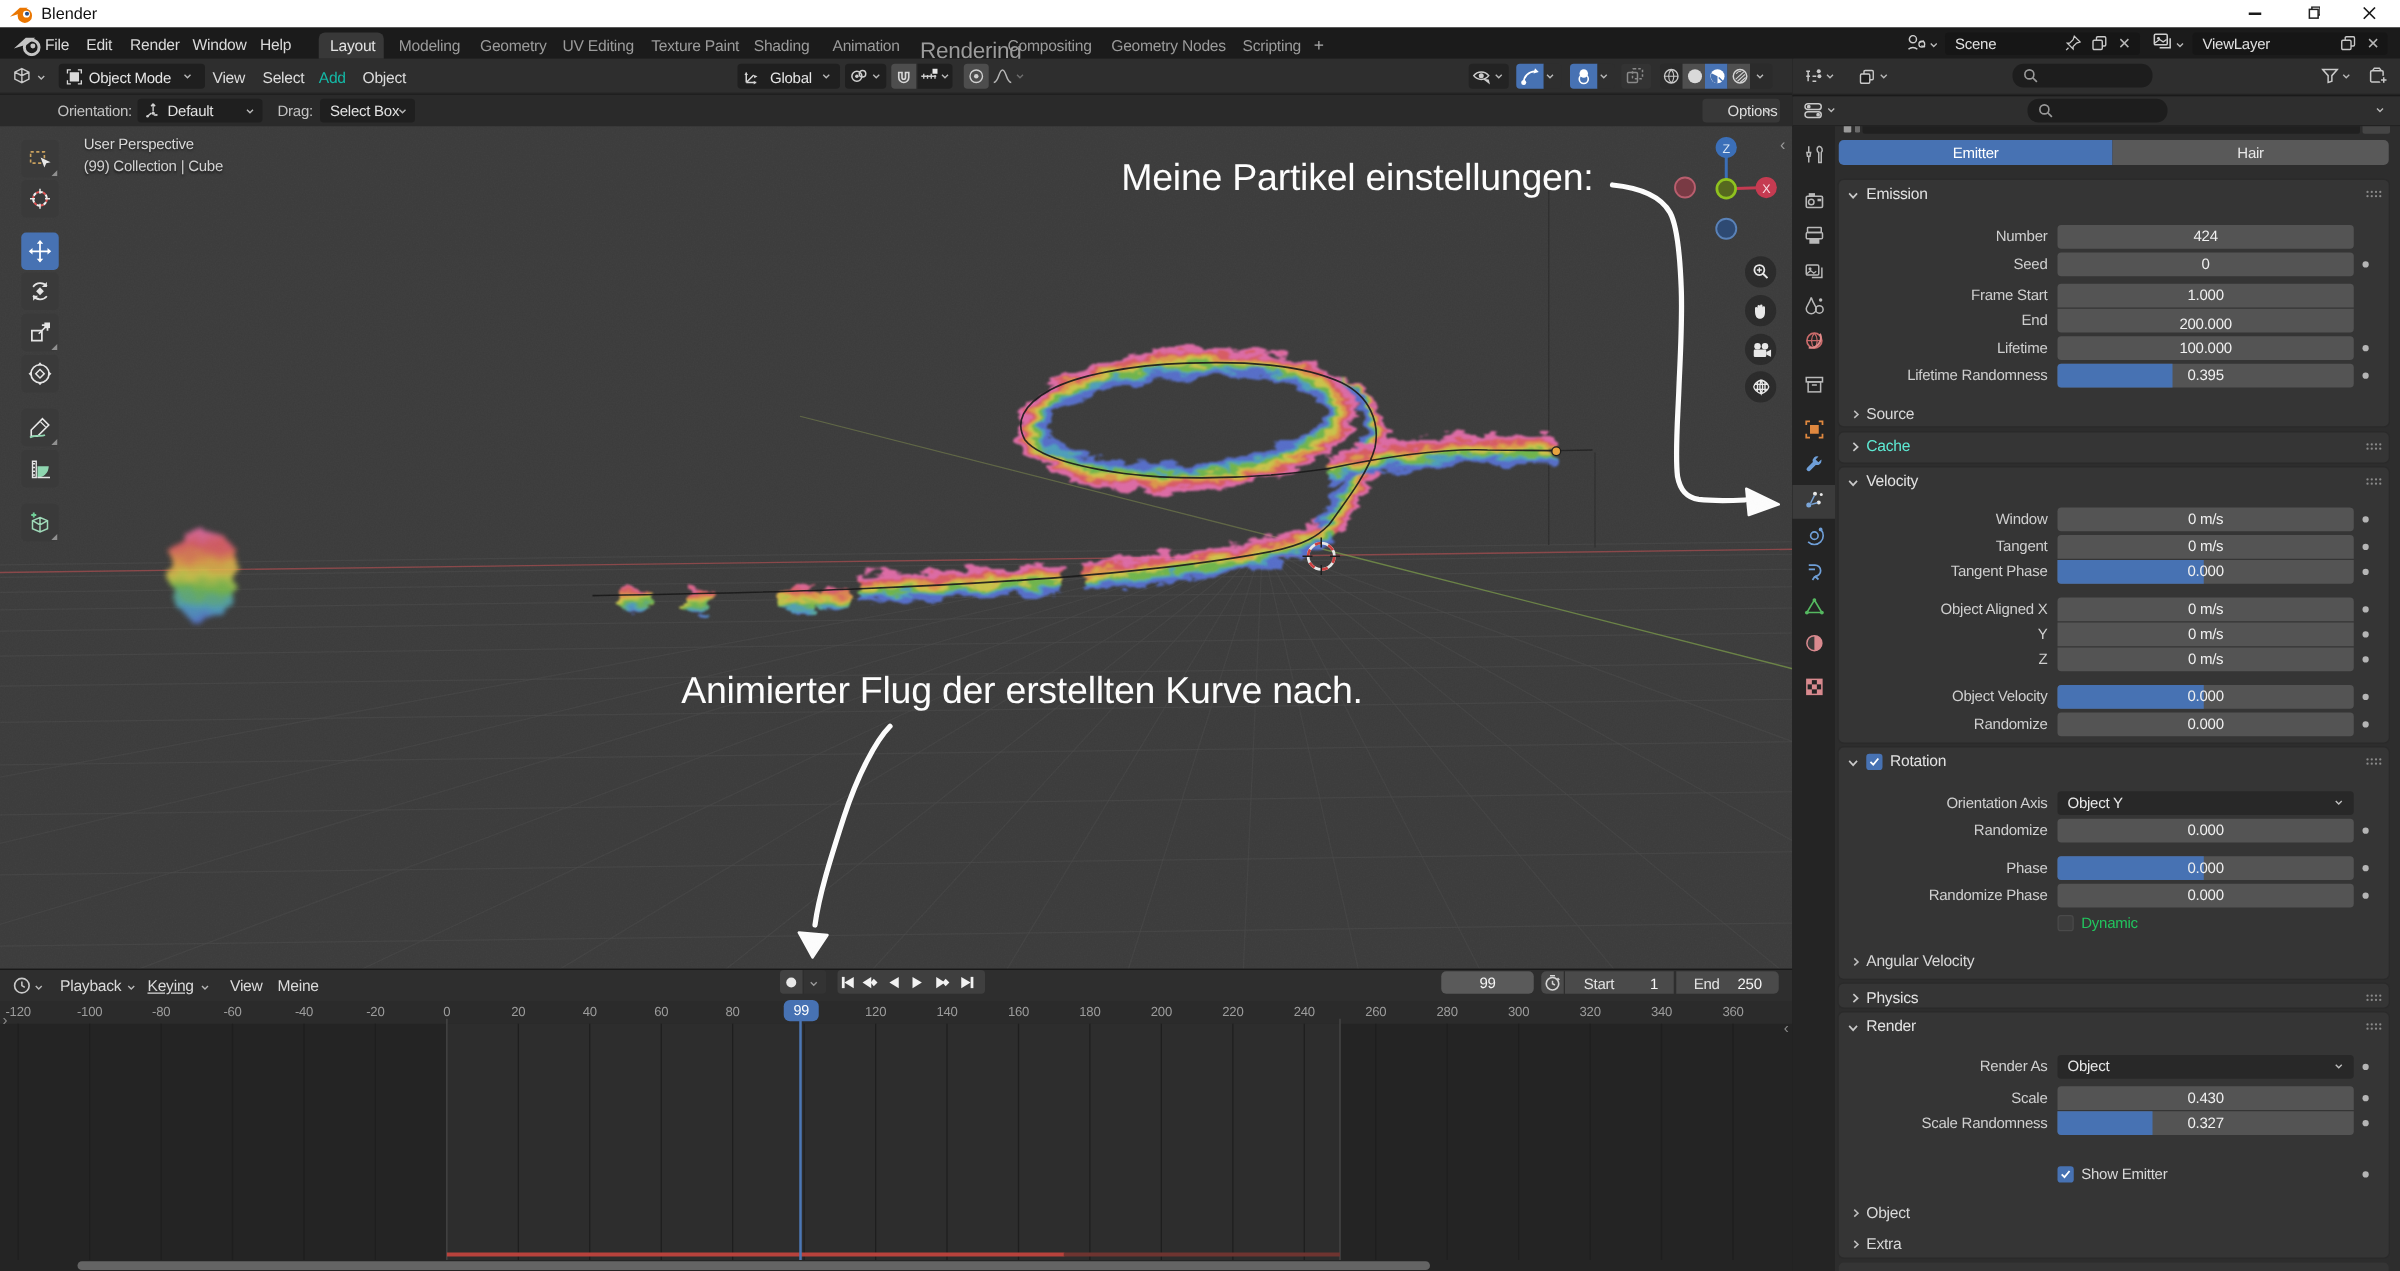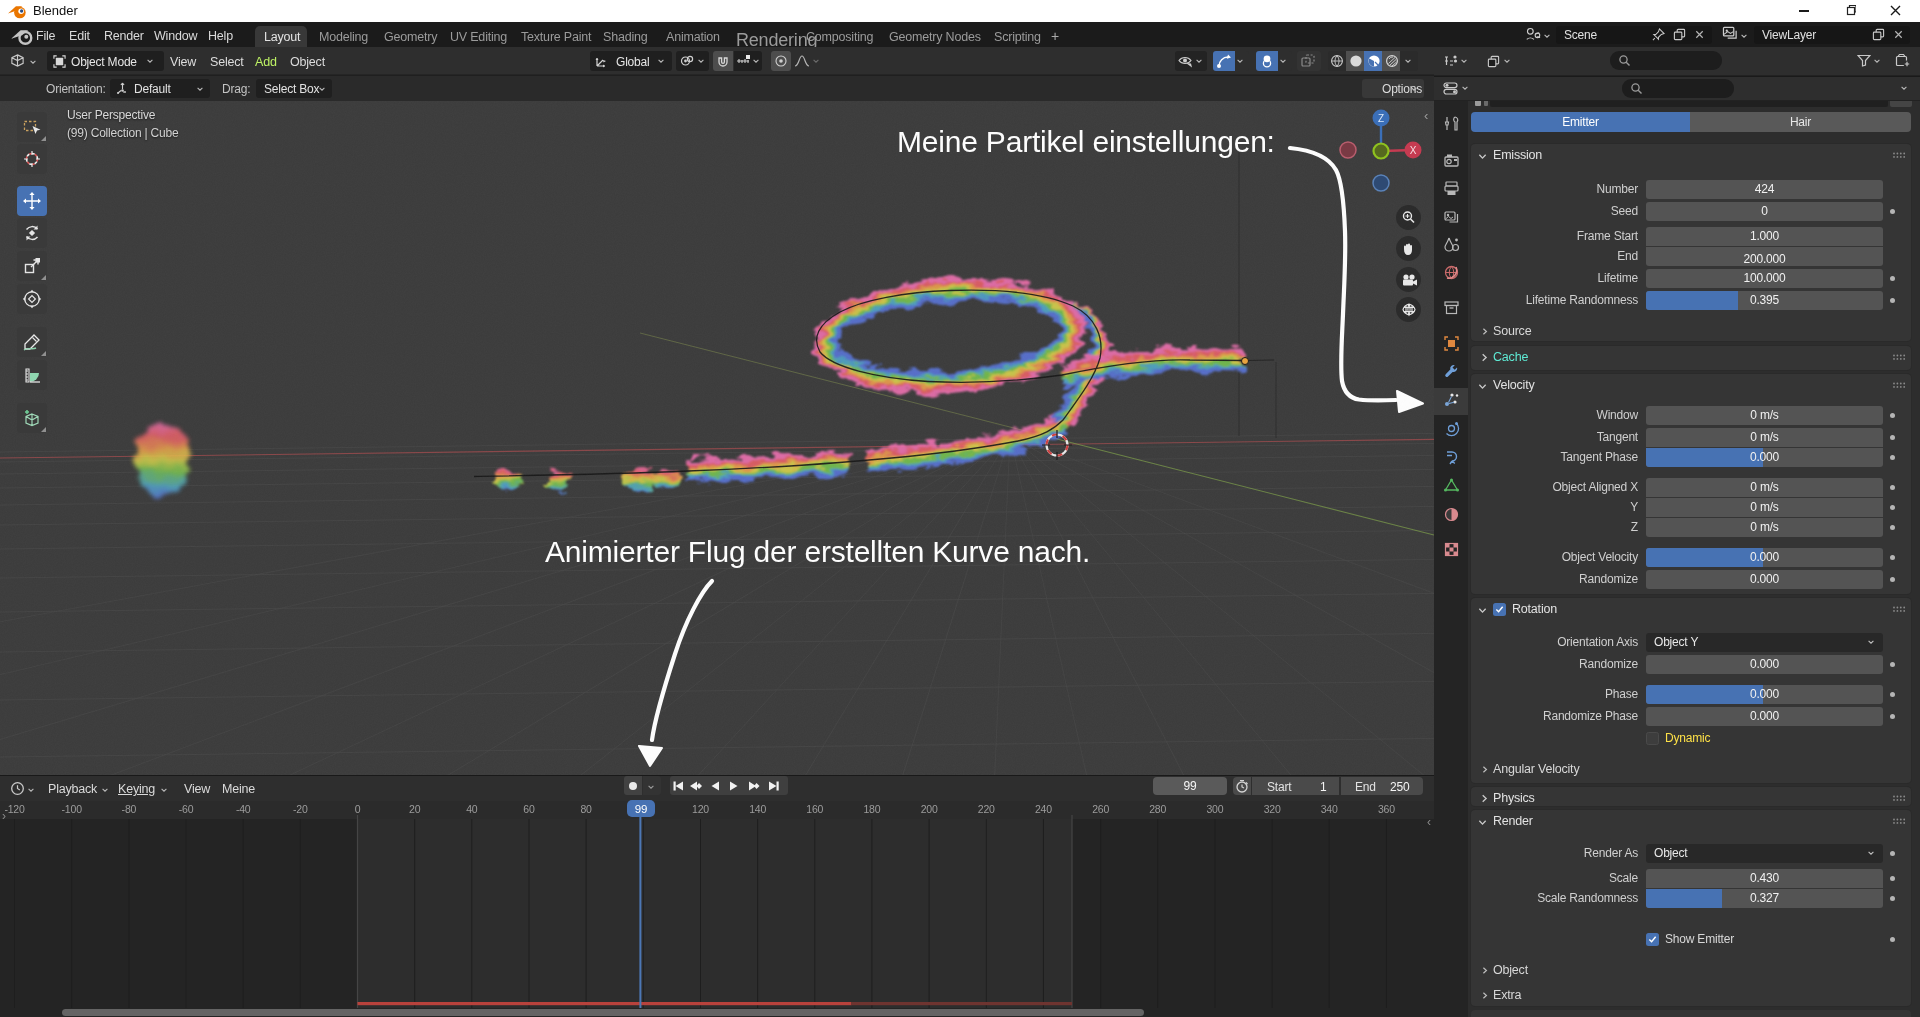--- a/index.html
+++ b/index.html
@@ -97,21 +97,21 @@
     <svg style="position:absolute;left:53px;top:55px" width="13" height="13" viewBox="0 0 14 14">
       <rect x="3" y="3" width="8" height="8" fill="#d9d9d9"></rect>
       <path d="M1 4 V1 H4 M10 1 H13 V4 M13 10 V13 H10 M4 13 H1 V10" stroke="#d9d9d9" fill="none" stroke-width="1.2"></path>
     </svg>
     <div style="position:absolute;left:71px;top:55px;font-size:12px;color:#e6e6e6;white-space:nowrap;">Object Mode</div>
     <svg style="position:absolute;left:146px;top:57px" width="8" height="8" viewBox="0 0 10 10">
       <path d="M2 3.5 L5 6.5 L8 3.5" stroke="#b9b9b9" stroke-width="1.4" fill="none"></path>
     </svg>
     <div style="position:absolute;left:170px;top:55px;font-size:12.5px;color:#dcdcdc;white-space:nowrap;">View</div>
     <div style="position:absolute;left:210px;top:55px;font-size:12.5px;color:#dcdcdc;white-space:nowrap;">Select</div>
-    <div style="position:absolute;left:255px;top:55px;font-size:12.5px;color:#bef264;white-space:nowrap;">Add</div>
+    <div style="position:absolute;left:255px;top:55px;font-size:12.5px;color:#14b8a6;white-space:nowrap;">Add</div>
     <div style="position:absolute;left:290px;top:55px;font-size:12.5px;color:#dcdcdc;white-space:nowrap;">Object</div>
     <div style="left:590px;top:51px;width:82px;height:20px;background:#1f1f1f;border-radius:3px;"></div>
     <svg style="position:absolute;left:595px;top:54px" width="14" height="14" viewBox="0 0 14 14">
       <path d="M2 12 L2 4 M2 12 L10 12 M2 12 L8 6" stroke="#d5d5d5" stroke-width="1.2" fill="none"></path>
       <path d="M2 4 l-1.5 2 h3 Z M10 12 l-2-1.5 v3 Z" fill="#d5d5d5"></path>
       <path d="M8 6 l0.5 2.5 L11 7 Z" fill="#d5d5d5"></path>
     </svg>
     <div style="position:absolute;left:616px;top:55px;font-size:12px;color:#e6e6e6;white-space:nowrap;">Global</div>
     <svg style="position:absolute;left:657px;top:57px" width="8" height="8" viewBox="0 0 10 10">
       <path d="M2 3.5 L5 6.5 L8 3.5" stroke="#b9b9b9" stroke-width="1.4" fill="none"></path>
@@ -862,21 +862,21 @@
     <div class="lbl" style="left:1470px;top:687px;width:168px;">Phase</div>
     <div style="left:1646px;top:684.5px;width:237px;height:19px;background:#545454;border-radius:3px;"></div>
     <div style="left:1646px;top:684.5px;width:117px;height:19px;background:#4772b3;border-radius:3px 0 0 3px;"></div>
     <div style="left:1646px;top:684.5px;width:237px;height:19px;color:#f1f1f1;font-size:12px;display:flex;align-items:center;justify-content:center;">0.000</div>
     <div style="left:1890px;top:691.5px;width:5px;height:5px;border-radius:50%;background:#b5b5b5;"></div>
     <div class="lbl" style="left:1470px;top:709px;width:168px;">Randomize Phase</div>
     <div style="left:1646px;top:706.5px;width:237px;height:19px;background:#545454;border-radius:3px;"></div>
     <div style="left:1646px;top:706.5px;width:237px;height:19px;color:#f1f1f1;font-size:12px;display:flex;align-items:center;justify-content:center;">0.000</div>
     <div style="left:1890px;top:713.5px;width:5px;height:5px;border-radius:50%;background:#b5b5b5;"></div>
     <div style="left:1646px;top:731.5px;width:13px;height:13px;background:#3d3d3d;border:1px solid #4a4a4a;border-radius:2.5px;"></div>
-    <div style="position:absolute;left:1665px;top:731px;font-size:12px;color:#fde047;white-space:nowrap;">Dynamic</div>
+    <div style="position:absolute;left:1665px;top:731px;font-size:12px;color:#22c55e;white-space:nowrap;">Dynamic</div>
     <svg style="position:absolute;left:1481px;top:765px" width="8" height="9" viewBox="0 0 10 10">
       <path d="M3 1.5 L6.8 5 L3 8.5" stroke="#bdbdbd" stroke-width="1.5" fill="none"></path>
     </svg>
     <div style="position:absolute;left:1493px;top:762px;font-size:12.5px;color:#d8d8d8;white-space:nowrap;">Angular Velocity</div>
     <div style="left:1471px;top:787px;width:440px;height:19px;background:#353535;border-radius:4px;box-shadow:0 0 0 1px #2a2a2a;"></div>
     <svg style="position:absolute;left:1480px;top:794px" width="9" height="9" viewBox="0 0 10 10">
       <path d="M3 1.5 L6.8 5 L3 8.5" stroke="#c9c9c9" stroke-width="1.5" fill="none"></path>
     </svg>
     <div style="position:absolute;left:1493px;top:791px;font-size:12.5px;color:#e2e2e2;white-space:nowrap;">Physics</div>
     <svg style="position:absolute;left:1892px;top:795px" width="14" height="7">

